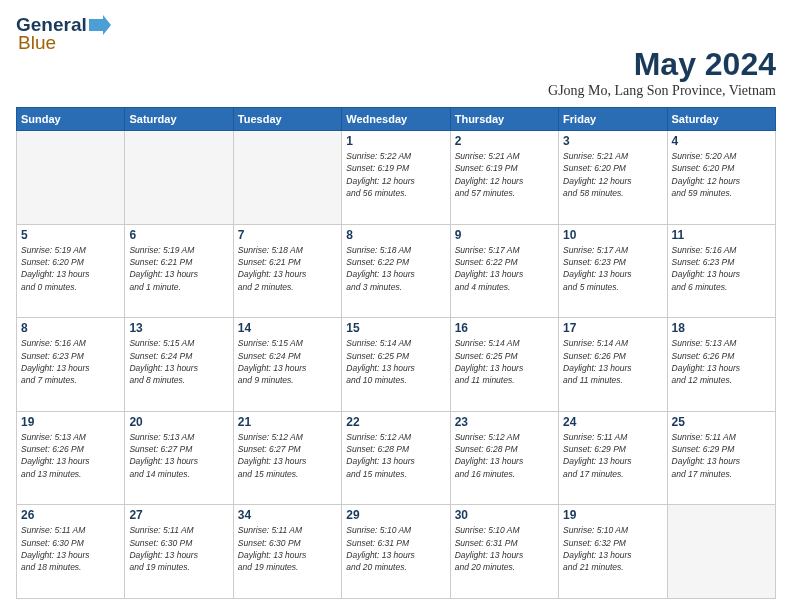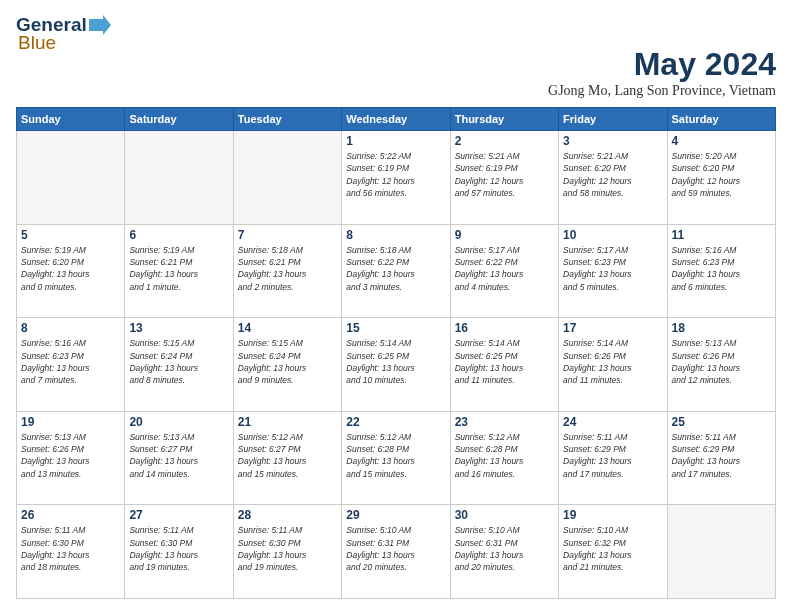--- a/index.html
+++ b/index.html
@@ -231,21 +231,21 @@
         <tr>
           <td>
             <span class="day-num">26</span>
             <div class="day-info">Sunrise: 5:11 AM<br>Sunset: 6:30 PM<br>Daylight: 13 hours<br>and 18 minutes.</div>
           </td>
           <td>
             <span class="day-num">27</span>
             <div class="day-info">Sunrise: 5:11 AM<br>Sunset: 6:30 PM<br>Daylight: 13 hours<br>and 19 minutes.</div>
           </td>
           <td>
-            <span class="day-num">28</span>
+            <span class="day-num">34</span>
             <div class="day-info">Sunrise: 5:11 AM<br>Sunset: 6:30 PM<br>Daylight: 13 hours<br>and 19 minutes.</div>
           </td>
           <td>
             <span class="day-num">29</span>
             <div class="day-info">Sunrise: 5:10 AM<br>Sunset: 6:31 PM<br>Daylight: 13 hours<br>and 20 minutes.</div>
           </td>
           <td>
             <span class="day-num">30</span>
             <div class="day-info">Sunrise: 5:10 AM<br>Sunset: 6:31 PM<br>Daylight: 13 hours<br>and 20 minutes.</div>
           </td>

